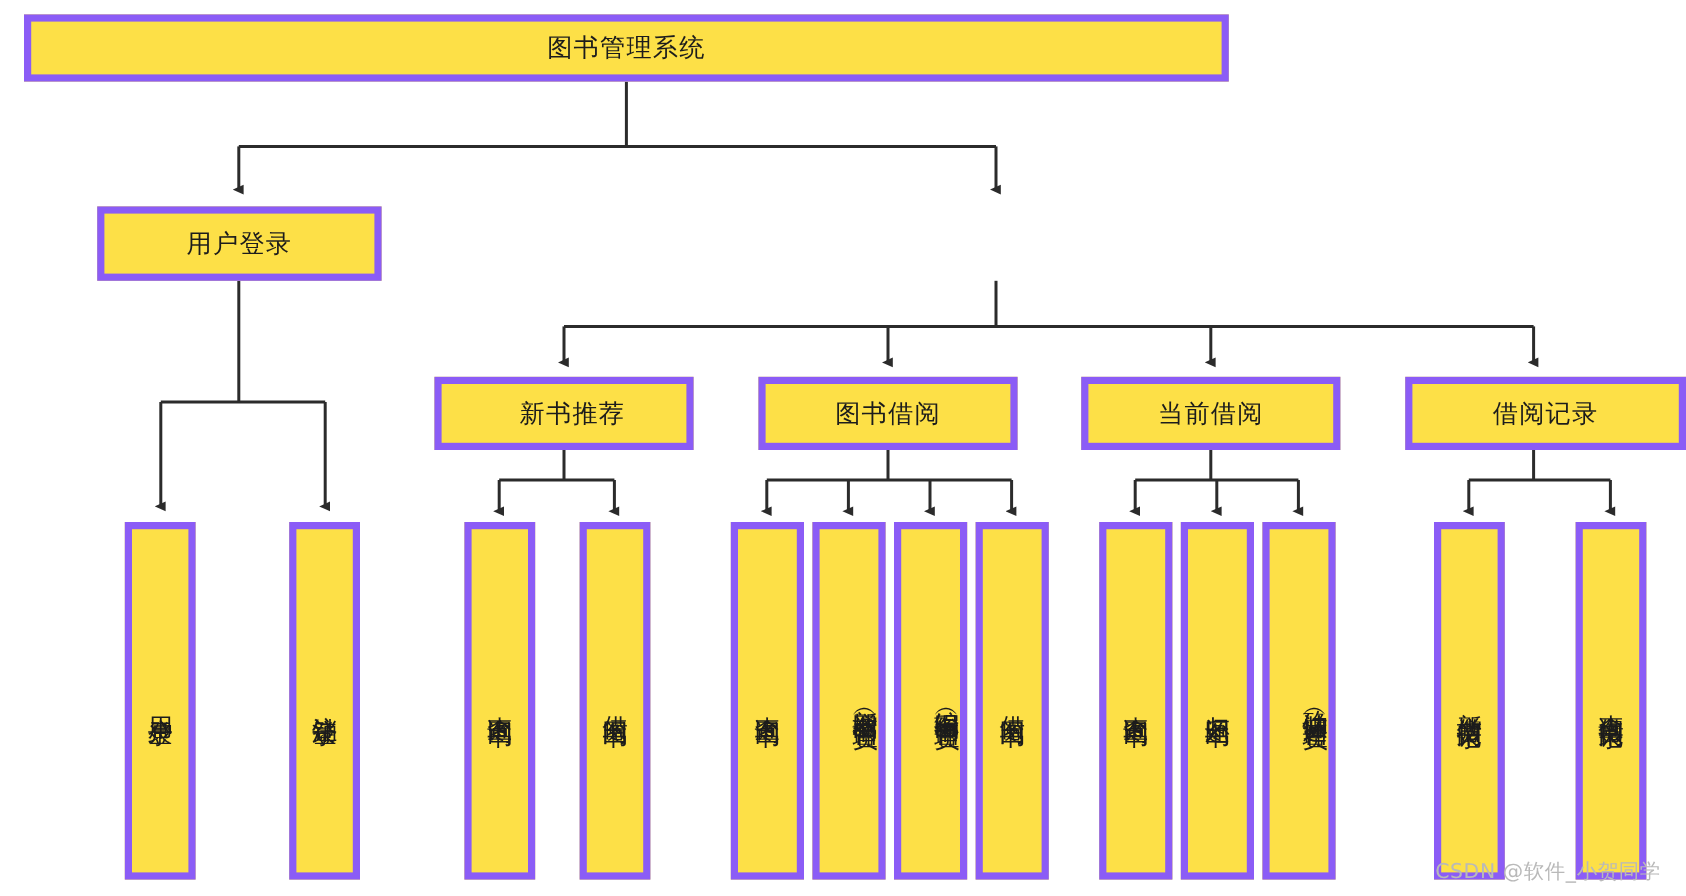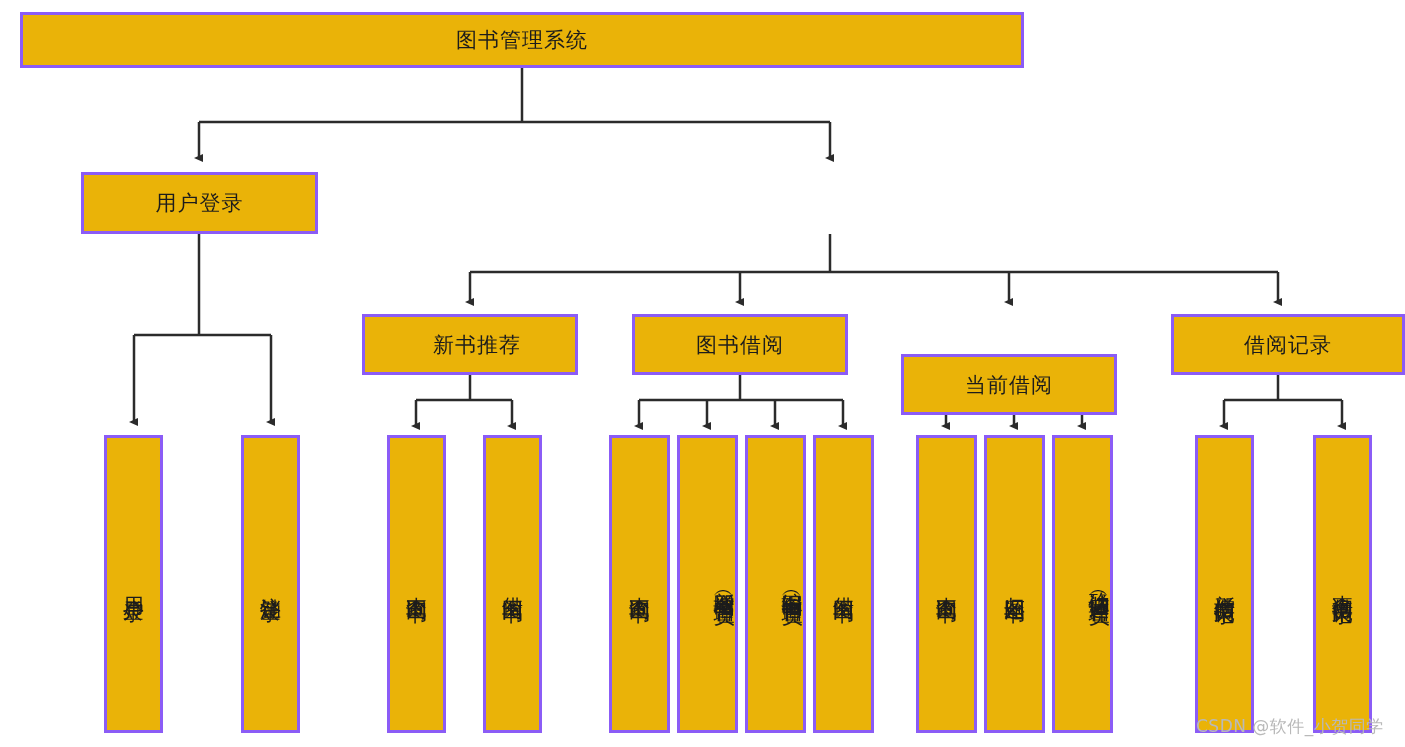--- a/index.html
+++ b/index.html
@@ -20,22 +20,22 @@
   #wires {
     position: absolute;
     left: 0;
     top: 0;
     width: 1405px;
     height: 747px;
   }
   .node {
     position: absolute;
     box-sizing: border-box;
-    background: #eab308;
-    border: 3px solid #8b5cf6;
+    background: #fde047;
+    border: 6px solid #8b5cf6;
     display: flex;
     align-items: center;
     justify-content: center;
     color: #1c1c1c;
   }
   .node.h {
     font-size: 21px;
     letter-spacing: 1px;
   }
   .node.v {
@@ -128,21 +128,21 @@
   <div class="node h" style="left:81px; top:172px; width:237px; height:62px;">
     <span>用户登录</span>
   </div>
 
   <div class="node h" style="left:362px; top:314px; width:216px; height:61px;padding-left:14px;">
     <span>新书推荐</span>
   </div>
   <div class="node h" style="left:632px; top:314px; width:216px; height:61px;">
     <span>图书借阅</span>
   </div>
-  <div class="node h" style="left:901px; top:314px; width:216px; height:61px;margin-top:40px;">
+  <div class="node h" style="left:901px; top:314px; width:216px; height:61px;">
     <span>当前借阅</span>
   </div>
   <div class="node h" style="left:1171px; top:314px; width:234px; height:61px;">
     <span>借阅记录</span>
   </div>
 
   <div class="node v mid" style="left:104px; top:435px; width:59px; height:298px;">
     <span>用户登录</span>
   </div>
   <div class="node v mid" style="left:241px; top:435px; width:59px; height:298px;">

